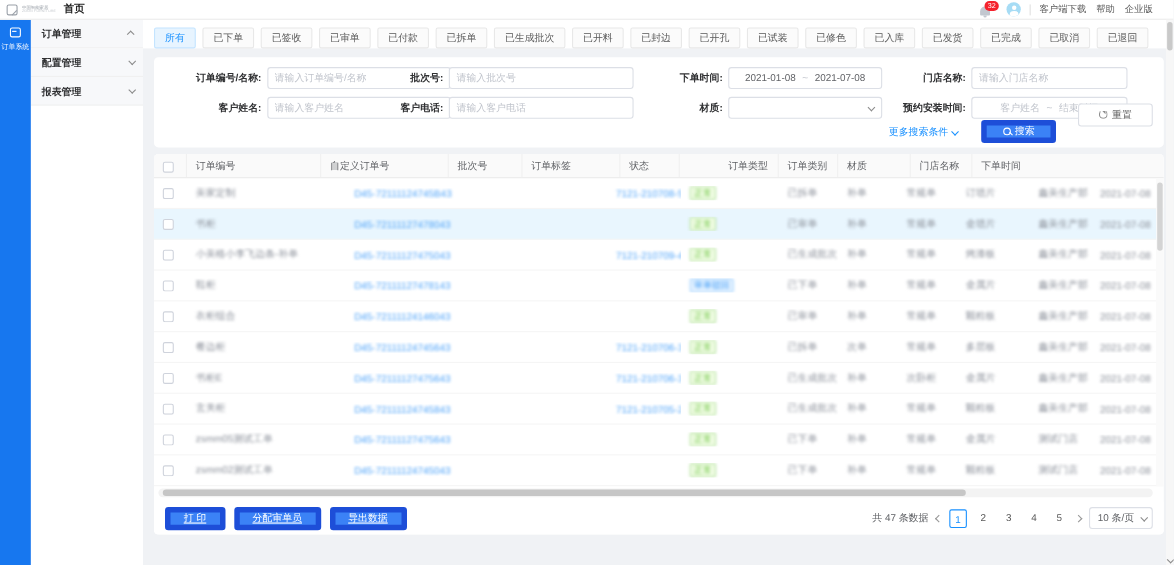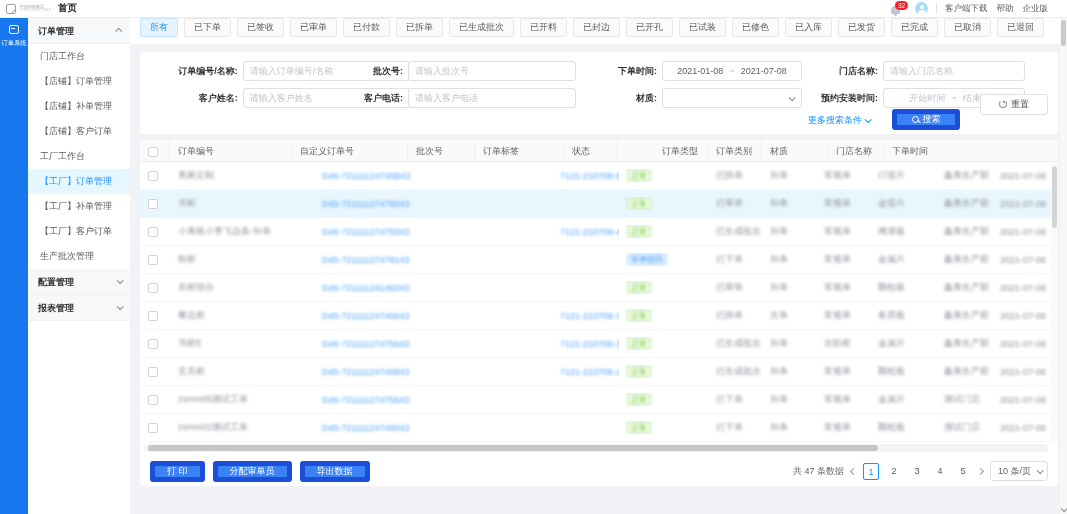--- a/index.html
+++ b/index.html
@@ -42,21 +42,21 @@
   
   .chev { display:inline-block; width:5px; height:5px; }
   .c-up { border-top:1.2px solid #8c8c8c; border-left:1.2px solid #8c8c8c; transform:rotate(45deg) translateY(1px); }
   .c-down { border-right:1.2px solid #8c8c8c; border-bottom:1.2px solid #8c8c8c; transform:rotate(45deg) translateY(-1px); }
   .c-down.blue { border-color:#1890ff; }
   .c-left { border-top:1.2px solid #999; border-left:1.2px solid #999; transform:rotate(-45deg); }
   .c-right { border-top:1.2px solid #999; border-right:1.2px solid #999; transform:rotate(45deg); }
 
   
   .main { position:absolute; left:130px; top:18px; width:930px; height:496px; background:#f0f2f5; }
-  .tabstrip { position:absolute; left:0; top:0; width:930px; height:26px; background:#fff; display:flex; align-items:flex-start; padding-left:10px; }
+  .tabstrip { position:absolute; left:0; top:0; width:930px; height:26px; background:#fff; display:flex; align-items:flex-end; padding-left:10px; }
   .tab { height:19px; line-height:17px; padding:0 9px; border:1px solid #e8e8e8; background:#fbfbfb; color:#595959; margin-right:6px; cursor:pointer; border-radius:2px; white-space:nowrap; }
   .tab.act { background:#e7f4ff; border-color:#c4e4ff; color:#1890ff; }
 
   
   .fcard { position:absolute; left:10px; top:34px; width:918px; height:82px; background:#fff; border-radius:4px; }
   .fg { position:absolute; height:20px; display:flex; align-items:center; }
   .flabel { font-weight:700; color:#303133; text-align:right; display:inline-block; }
   .fin { height:20px; border:1px solid #dcdfe6; border-radius:3px; font-size:9px; padding:0 6px; color:#606266; outline:none; font-family:inherit; width:100%; }
   .fin::placeholder { color:#c0c4cc; }
   .rangebox { height:20px; border:1px solid #dcdfe6; border-radius:3px; display:flex; align-items:center; justify-content:center; gap:6px; color:#606266; background:#fff; width:100%; }
@@ -92,21 +92,21 @@
   
   .vscroll { position:absolute; right:0; top:22px; width:7px; bottom:44px; background:#fafafa; }
   .vthumb { position:absolute; left:1px; top:4px; width:5px; height:62px; background:#d4d4d4; border-radius:3px; }
 
   
   .hscroll { position:absolute; left:4px; right:10px; top:304px; height:8px; background:#f3f3f3; border-radius:4px; }
   .hthumb { position:absolute; left:4px; top:1px; width:730px; height:6px; background:#c6c6c6; border-radius:3px; cursor:pointer; }
 
   
   .cfoot { position:absolute; left:0; right:0; top:316px; height:30px; display:flex; align-items:center; padding:0 10px; background:#fff; }
-  .cfoot .btn { margin-right:8px; }
+  .cfoot .btn { margin-right:8px;text-decoration:underline; }
   .pagwrap { margin-left:auto; display:flex; align-items:center; gap:7px; color:#606266; }
   .pg { min-width:16px; height:17px; line-height:17px; text-align:center; cursor:pointer; color:#595959; border-radius:2px; }
   .pg.act { border:1px solid #1890ff; color:#1890ff; }
   .pager-nav { cursor:pointer; display:inline-flex; align-items:center; }
   .sizebox { height:20px; border:1px solid #dcdfe6; border-radius:3px; display:flex; align-items:center; padding:0 16px 0 7px; position:relative; color:#606266; cursor:pointer; }
   .sizebox .chev { position:absolute; right:5px; top:7px; }
 
   
   .pagescroll { position:absolute; right:0; top:18px; width:7px; height:496px; background:#f7f7f7; z-index:6; }
   .psthumb { position:absolute; left:1px; top:2px; width:5px; height:26px; background:#c9c9c9; border-radius:3px; }
@@ -138,31 +138,20 @@
     <span class="ic-sys"></span>
     <div class="rail-lbl">订单系统</div>
   </div>
 </div>
 
 <div class="submenu">
   <div class="grp">
     <span>订单管理</span>
     <i class="chev c-up"></i>
   </div>
-  <div id="menu">
-      <div class="mi">门店工作台</div>
-      <div class="mi">【店铺】订单管理</div>
-      <div class="mi">【店铺】补单管理</div>
-      <div class="mi">【店铺】客户订单</div>
-      <div class="mi">工厂工作台</div>
-      <div class="mi act">【工厂】订单管理</div>
-      <div class="mi">【工厂】补单管理</div>
-      <div class="mi">【工厂】客户订单</div>
-      <div class="mi">生产批次管理</div>
-    </div>
   <div class="grp">
     <span>配置管理</span>
     <i class="chev c-down"></i>
   </div>
   <div class="grp">
     <span>报表管理</span>
     <i class="chev c-down"></i>
   </div>
 </div>
 
@@ -225,21 +214,21 @@
       </span>
     </div>
     <div class="fg" style="left:205px;top:36px;width:232px;">
       <span class="flabel" style="width:58px;">客户电话:</span>
       <span style="width:168px;margin-left:5px;"><input class="fin" placeholder="请输入客户电话" style=""></span>
     </div>
     <div class="fg" style="left:648px;top:36px;width:242px;">
       <span class="flabel" style="width:90px;">预约安装时间:</span>
       <span style="width:142px;margin-left:5px;">
         <span class="rangebox">
-          <span class="ph">开始时间</span>
+          <span class="ph">客户姓名</span>
           <span class="ph">~</span>
           <span class="ph">结束时间</span>
         </span>
       </span>
     </div>
 
     <div class="fg" style="right:188px;top:58px;">
       <span class="more-link">
         <span>更多搜索条件</span>
         <i class="chev c-down blue"></i>

